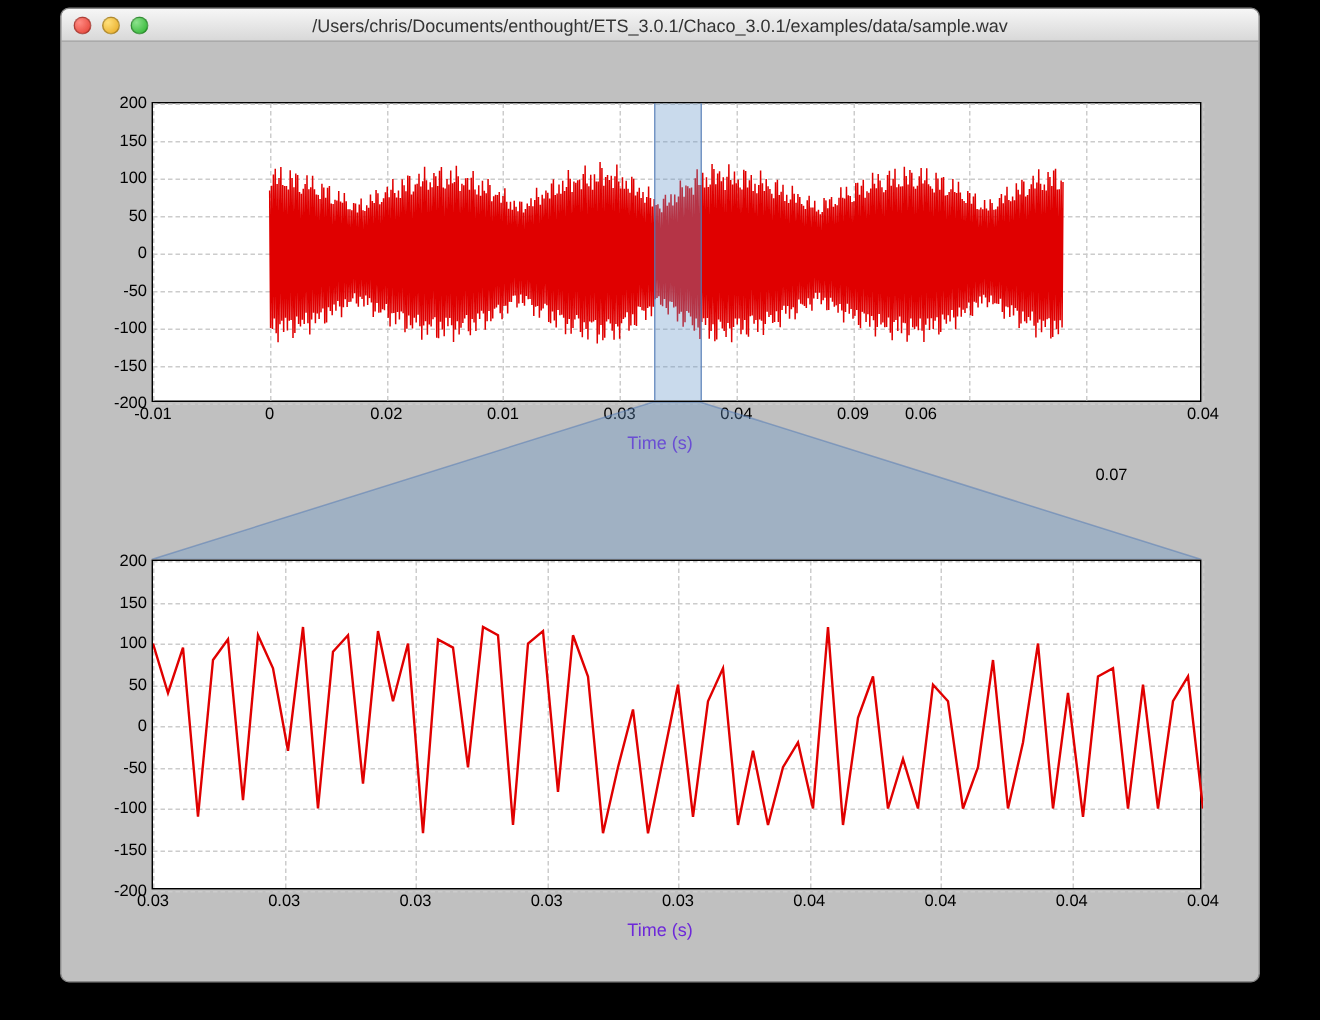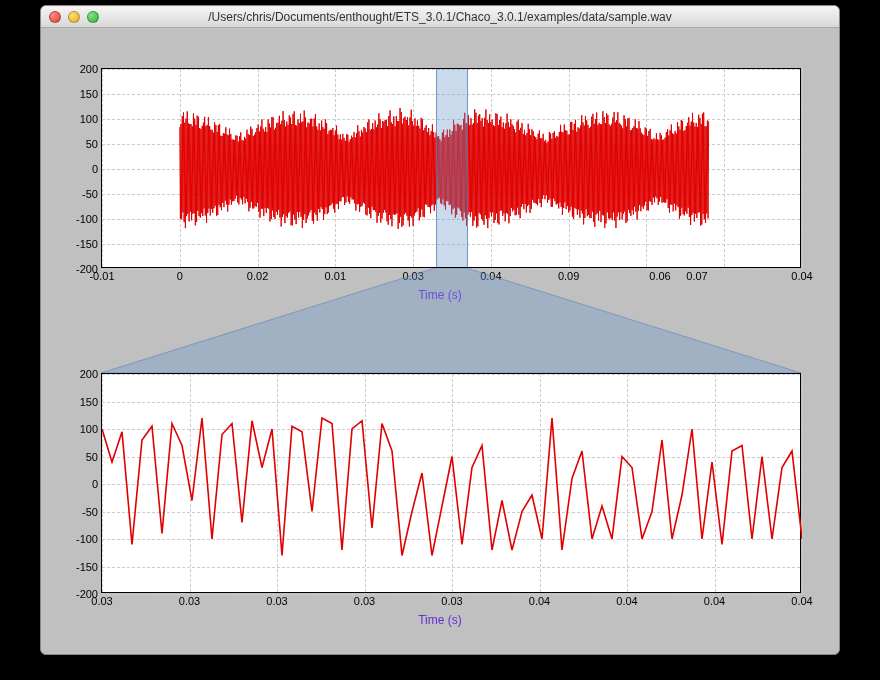--- a/index.html
+++ b/index.html
@@ -146,23 +146,23 @@
           <div class="tick-label xtick" style="left: 155.556px;">0.02</div>
           <div class="gridline v" style="left: 233.333px;"></div>
           <div class="tick-label xtick" style="left: 233.333px;">0.01</div>
           <div class="gridline v" style="left: 311.111px;"></div>
           <div class="tick-label xtick" style="left: 311.111px;">0.03</div>
           <div class="gridline v" style="left: 388.889px;"></div>
           <div class="tick-label xtick" style="left: 388.889px;">0.04</div>
           <div class="gridline v" style="left: 466.667px;"></div>
           <div class="tick-label xtick" style="left: 466.667px;">0.09</div>
           <div class="gridline v" style="left: 544.444px;"></div>
-          <div class="tick-label xtick" style="left: 558px; text-align: right;">0.06</div>
+          <div class="tick-label xtick" style="left: 512px; text-align: right;">0.06</div>
           <div class="gridline v" style="left: 622.222px;"></div>
-          <div class="tick-label xtick" style="left: 595px;">0.07</div>
+          <div class="tick-label xtick" style="left: 639px; margin-top: 41px;">0.07</div>
           <div class="gridline v" style="left: 700px;"></div>
           <div class="tick-label xtick" style="left: 700px;">0.04</div>
           <svg class="wave" width="700" height="200">
             <polyline points="77.77777777777779,58 78.4,149.66205984185652 79.02222222222223,54.89413403516659 79.64444444444446,150.31643457825206 80.26666666666668,47.26158378702689 80.88888888888889,143.3114694580962 81.51111111111112,43.46569912673405 82.13333333333333,153.13793737227442 82.75555555555556,53.69213949220247 83.3777777777778,159.14753885307448 84,49.63410441297634 84.62222222222223,147.09482165014882 85.24444444444445,42.4053967592188 85.86666666666669,144.82988137189767 86.4888888888889,54.32776818536922 87.11111111111111,152.38752288307356 87.73333333333335,54.973614732740344 88.35555555555557,142.76499338924364 88.97777777777779,55.056741893271095 89.60000000000001,151.35640128347737 90.22222222222224,57.419075563702506 90.84444444444443,144.77024672846824 91.46666666666668,44.4208367518043 92.08888888888889,144.28856800764146 92.71111111111111,49.62006166352887 93.33333333333333,156.3880280249029 93.95555555555558,55.84311334416333 94.57777777777778,153.04281189231452 95.2,46.6590570357358 95.82222222222222,141.99538573343227 96.44444444444446,47.70170688493502 97.06666666666668,147.00492692815982 97.6888888888889,59.053495303222974 98.31111111111113,148.61739393810143 98.93333333333335,60.123102456962414 99.55555555555557,144.10958915920267 100.17777777777779,56.797735729819436 100.80000000000003,147.0479197615113 101.42222222222225,53.68696467830017 102.04444444444447,139.4871550599566 102.6666666666667,47.81108672537758 103.28888888888892,146.48395217303857 103.91111111111114,57.174459396164536 104.53333333333336,153.94993223937215 105.1555555555556,55.871796812980904 105.77777777777781,144.00010896636985 106.40000000000003,48.13187441579208 107.02222222222225,139.51407145235837 107.64444444444449,57.13818884780687 108.26666666666671,146.46624109305438 108.88888888888893,60.73856895857136 109.51111111111116,139.97236201227577 110.13333333333338,60.9205501157121 110.7555555555556,143.72975772128558 111.37777777777782,63.6330576552416 112.00000000000006,139.24679680829945 112.62222222222228,53.44692825847079 113.2444444444445,136.61824418775842 113.86666666666673,55.98611414882015 114.48888888888895,146.6800970942226 115.11111111111117,62.90765084581349 115.73333333333339,146.0642446674616 116.35555555555563,56.23137107801972 116.97777777777785,135.87801263914463 117.60000000000007,55.0084057228093 118.2222222222223,138.29457881976268 118.84444444444452,66.74643199540236 119.46666666666674,141.22196064512846 120.08888888888896,66.97489545125629 120.7111111111112,133.94546659260988 121.33333333333341,64.17059765969347 121.95555555555563,138.19923769952425 122.57777777777785,64.71023916714202 123.20000000000009,131.660395734659 123.82222222222231,58.28740904945431 124.44444444444453,135.37655755875278 125.06666666666676,65.32007712659353 125.68888888888898,142.53480193863376 126.3111111111112,66.25227567928295 126.93333333333342,135.82450293498528 127.55555555555566,59.648627675123066 128.17777777777786,130.50866035794198 128.8000000000001,65.10846953931025 129.42222222222233,135.62277075292457 130.04444444444457,70.43500197889998 130.66666666666677,132.28667974297622 131.28888888888898,70.57010233056084 131.91111111111124,132.09337484385333 132.53333333333345,71.16523740871787 133.15555555555565,129.91258880989741 133.77777777777789,66.41127127995384 134.40000000000012,126.46093182036873 135.02222222222233,66.73487856472718 135.64444444444456,133.3116179832504 136.2666666666668,72.60697171653847 136.888888888889,135.4599020154813 137.51111111111123,67.38309852518 138.13333333333344,128.77085373298888 138.75555555555567,63.399641515344655 139.3777777777779,130.39550323525054 140.0000000000001,71.14434926371104 140.62222222222238,135.30127880953052 141.24444444444458,71.60349779007939 141.8666666666668,127.95726313941745 142.48888888888902,67.8985803561938 143.11111111111126,134.3044844605289 143.73333333333346,69.52320461369655 144.3555555555557,129.74842545900256 144.9777777777779,60.65211347646061 145.60000000000014,132.73623061535798 146.22222222222237,64.98119659800608 146.84444444444458,142.28782865457103 147.4666666666668,66.32269068596014 148.08888888888904,138.71460540593552 148.71111111111125,57.65607116582504 149.33333333333348,132.97402701247427 149.95555555555572,59.84147947550568 150.57777777777792,139.4549483588935 151.20000000000016,67.18296019158177 151.8222222222224,139.32249118644685 152.4444444444446,65.65010008150824 153.06666666666683,137.0908182248891 153.68888888888904,63.17581232565294 154.31111111111127,137.8194893230655 154.9333333333335,59.16580938104531 155.5555555555557,133.72905778287145 156.17777777777795,55.570957070189195 156.80000000000018,142.91628994276158 157.4222222222224,62.57563866343668 158.04444444444462,148.66826098108606 158.66666666666686,57.42890498521456 159.28888888888906,139.8237087729973 159.9111111111113,50.409283254015406 160.5333333333335,139.68687023498146 161.15555555555574,59.71913959356729 161.77777777777797,147.09435434982 162.40000000000018,62.66767596555934 163.0222222222224,139.06331205201886 163.64444444444464,58.035000732187314 164.26666666666685,143.94747457786718 164.88888888888908,63.00242524086764 165.51111111111132,138.63675445709242 166.13333333333352,50.52212080850023 166.75555555555576,139.89629265248973 167.377777777778,54.49890336795477 168.0000000000002,152.43741019189645 168.62222222222243,58.44490265641252 169.24444444444464,150.16444896343597 169.86666666666687,48.08268843599916 170.4888888888891,141.32934087390316 171.1111111111113,48.305271771752416 171.73333333333355,147.89114028626273 172.35555555555578,60.673884919512744 172.977777777778,150.02545772423053 173.60000000000022,58.718875906752146 174.22222222222246,142.8234945603733 174.84444444444466,54.052516100391784 175.4666666666669,145.95300078693015 176.0888888888891,53.5346007028634 176.71111111111134,140.85369851858502 177.33333333333357,46.79996056144353 177.9555555555558,148.55758526004635 178.577777777778,55.3352914433936 179.20000000000024,157.53248810740413 179.82222222222245,51.80308240266345 180.44444444444468,148.02545457151834 181.0666666666669,42.11650076917232 181.68888888888912,145.18139195022812 182.31111111111136,51.164351393664674 182.9333333333336,154.19565989833163 183.5555555555558,57.57311716600489 184.17777777777803,147.2691512563998 184.80000000000024,52.551102618931 185.42222222222247,148.61168412914483 186.04444444444468,55.78797527583953 186.66666666666694,143.8652115887094 187.28888888888915,46.27088369388932 187.91111111111138,142.53307068726497 188.5333333333336,48.53437017866227 189.15555555555582,156.23473594044845 189.77777777777803,54.99378010538243 190.40000000000023,156.42063555639706 191.0222222222225,44.80687761581905 191.64444444444473,145.54395141846345 192.26666666666694,42.34099329937172 192.88888888888917,150.59330238491754 193.51111111111138,55.95661249426047 194.1333333333336,155.10902997466314 194.75555555555582,56.593850588599025 195.37777777777808,142.85318168707275 196.00000000000028,50.32656961394312 196.62222222222252,148.57231912485875 197.24444444444472,54.07943323280671 197.86666666666696,142.9415511191662 198.48888888888916,44.72273516824441 199.11111111111137,147.86170218610135 199.73333333333363,53.18123372898654 200.3555555555558,158.92607185972287 200.97777777777807,52.3006112807156 201.60000000000025,150.62847440313925 202.2222222222225,41.50908437271892 202.84444444444472,145.1122059593379 203.46666666666695,48.500257463039986 204.08888888888916,153.98917487736446 204.71111111111142,58.27152918536257 205.3333333333336,149.52181468110854 205.95555555555586,53.5162774252897 206.57777777777804,146.38793438962614 207.2000000000003,54.42385380441567 207.8222222222225,143.34749130685668 208.44444444444474,49.77593120879757 209.06666666666695,141.01101308605737 209.6888888888892,49.6848575078194 210.3111111111114,151.8465512094254 210.93333333333365,57.50930431439946 211.55555555555583,154.52618276938247 212.1777777777781,49.581654240847826 212.8000000000003,143.5879128750265 213.42222222222256,45.02070940627809 214.04444444444474,145.93800828701112 214.666666666667,57.41217586375791 215.28888888888918,151.67394722593875 215.91111111111144,60.72431846804969 216.53333333333364,139.92740425872302 217.15555555555588,54.43952563242857 217.77777777777808,143.60118429296338 218.40000000000035,61.461570649438585 219.02222222222252,138.23037818625156 219.6444444444448,51.48649349572082 220.26666666666696,140.06950618368685 220.88888888888923,58.164693063525846 221.51111111111143,150.78198061574847 222.1333333333337,59.87144570807422 222.75555555555587,145.1603767386381 223.37777777777814,50.39280456106323 224.0000000000003,138.31438407879165 224.62222222222258,54.346193707801575 225.24444444444478,145.09039352363374 225.86666666666702,65.11459018513028 226.48888888888922,143.3828468936619 227.11111111111148,61.80159270047238 227.73333333333366,136.90139639700953 228.35555555555592,60.856912194821604 228.9777777777781,135.9574229165952 229.60000000000036,60.934267996483584 230.22222222222257,134.15928434133122 230.8444444444448,58.96170646361628 231.466666666667,139.76954991568815 232.08888888888927,66.1693036967176 232.71111111111145,143.77237436287908 233.3333333333337,61.63283606904494 233.95555555555592,135.04777830683958 234.57777777777815,56.577365638136655 235.20000000000036,134.8362228770851 235.82222222222262,65.56633283725006 236.4444444444448,140.07423704890684 237.06666666666706,70.20503640558348 237.68888888888924,132.24644863072228 238.3111111111115,65.44015460717654 238.9333333333337,132.37305336523315 239.55555555555594,70.79752496066627 240.17777777777815,128.18636616552305 240.8000000000004,64.87200931183636 241.4222222222226,127.92757327238628 242.04444444444485,68.8715862620129 242.66666666666703,136.06174461757175 243.2888888888893,71.8253637941055 243.9111111111115,133.36260722738595 244.53333333333376,65.33478195658992 245.15555555555594,127.37162693218374 245.7777777777782,65.53439596052345 246.40000000000038,132.91701900439102 247.02222222222264,72.74973230851187 247.64444444444484,134.85538387497576 248.26666666666708,70.27910101045205 248.88888888888928,128.3100513127241 249.51111111111155,66.7486777298908 250.13333333333372,130.46162568422906 250.755555555556,68.34297399240407 251.37777777777816,130.3972633801864 252.00000000000043,63.23151997277205 252.62222222222263,134.38682403897056 253.2444444444449,68.4616721647279 253.86666666666707,141.58638649542428 254.48888888888933,64.34854089322369 255.1111111111115,135.50132071534762 255.73333333333377,56.21670230886667 256.355555555556,134.97341174789588 256.9777777777782,62.28165514955299 257.6000000000004,142.85273807786922 258.2222222222227,67.53963647429902 258.84444444444483,137.95484399725592 259.4666666666671,60.9053976831683 260.0888888888893,136.7322470588458 260.71111111111156,63.403990925927815 261.33333333333377,133.5734540619594 261.955555555556,58.05595531813529 262.57777777777824,134.51608384779846 263.20000000000044,59.45110931777742 263.82222222222265,145.6347015016633 264.4444444444449,63.30105385458191 265.06666666666706,146.43024545585254 265.6888888888893,53.290582312110956 266.3111111111116,138.73406096026991 266.9333333333338,50.483075665175846 267.555555555556,144.70404145068696 268.17777777777826,61.001360572119495 268.8000000000004,149.2568830952613 269.4222222222227,60.00865616068285 270.04444444444493,137.6872039952972 270.66666666666714,54.016074620901406 271.28888888888935,141.14277351782533 271.9111111111116,60.250229313136856 272.53333333333376,140.81971996245403 273.155555555556,51.50699307563585 273.7777777777782,142.78604433808596 274.4000000000005,58.34978912759274 275.0222222222227,153.78414839547904 275.64444444444496,55.68090875959817 276.2666666666671,146.98338424054032 276.88888888888937,44.35232558878559 277.5111111111116,143.68579078469847 278.13333333333384,50.202228922579536 278.75555555555604,153.54943434032356 279.37777777777825,59.08504228749143 280.00000000000045,149.7085748677853 280.6222222222227,52.02241188387595 281.2444444444449,143.952705188402 281.8666666666672,52.82737921636783 282.48888888888933,140.9228555147945 283.1111111111116,51.088863828251874 283.7333333333338,143.3134764806458 284.35555555555607,50.64519502538985 284.9777777777783,152.30560272685014 285.60000000000053,57.14305077909273 286.2222222222227,155.75263658917504 286.84444444444495,47.063158181900945 287.46666666666715,145.8093752927582 288.0888888888894,41.384165092351964 288.7111111111116,150.31019843967923 289.3333333333339,53.40712932008347 289.95555555555603,157.36244837488536 290.5777777777783,55.15242314636859 291.2000000000005,145.25419140329086 291.82222222222276,47.522904046486275 292.44444444444497,146.01280435761876 293.0666666666672,57.445617048135915 293.6888888888894,145.35920432010062 294.31111111111164,47.10325073162508 294.93333333333385,144.29898942731305 295.5555555555561,51.997679999540225 296.17777777777826,159.93928070107592 296.8000000000005,52.01148216833553 297.42222222222273,154.05883518815563 298.044444444445,39.00168544484063 298.6666666666672,147.7206952879126 299.28888888888946,43.050302751228344 299.9111111111116,157.79099759369666 300.53333333333387,54.79416185165368 301.1555555555561,156.20341997386038 301.77777777777834,49.044769756901985 302.40000000000055,145.29548056321724 303.0222222222228,47.646765824669274 303.64444444444496,143.8732998309438 304.2666666666672,50.950362299588704 304.8888888888894,146.7157909318251 305.5111111111117,48.15677188173538 306.1333333333339,151.52636567699363 306.75555555555616,56.37083722557776 307.3777777777783,157.46430711129858 308.00000000000057,48.43690716213604 308.6222222222228,146.99250246852694 309.24444444444504,40.72404956329902 309.86666666666724,148.6795902904577 310.48888888888945,52.05088165922331 311.11111111111165,156.8225548283949 311.7333333333339,56.733198001179346 312.3555555555561,146.42497649608302 312.9777777777784,49.25187932275543 313.60000000000053,143.5902096581774 314.2222222222228,56.88813281280832 314.844444444445,142.58090828744193 315.46666666666727,51.47181486890673 316.08888888888947,139.18146847208973 316.71111111111173,56.820593333707905 317.3333333333339,151.44424935069688 317.95555555555615,59.553826361448245 318.57777777777835,148.03394671385234 319.2000000000006,48.76818709554581 319.8222222222228,140.44846886312877 320.4444444444451,50.16222048191585 321.06666666666723,147.61568109961618 321.68888888888944,61.414983600817294 322.31111111111164,148.25481162829195 322.93333333333385,58.76256448324472 323.55555555555605,135.29817917864807 324.1777777777782,56.14600572855693 324.80000000000047,135.71338520392848 325.4222222222226,62.96367130002636 326.0444444444448,137.86814339161702 326.666666666667,58.999014065283404 327.2888888888892,138.13087659636662 327.91111111111144,66.21642111619622 328.5333333333336,144.309522266807 329.1555555555558,62.296828812110334 329.777777777778,136.4025411071653 330.4000000000002,55.36785542162664 331.0222222222224,135.37395968960544 331.6444444444446,63.01365792530106 332.26666666666677,141.77386011369896 332.88888888888897,68.6131047072333 333.5111111111112,135.4503947800377 334.1333333333334,63.63871089955305 334.7555555555556,130.5575708048525 335.3777777777778,67.67359482099005 336,129.62388157934487 336.62222222222215,67.17284695407005 337.2444444444444,128.52218090994438 337.86666666666656,69.92396051099283 338.48888888888877,134.11387372770616 339.111111111111,72.46782183736535 339.7333333333331,135.18221268537556 340.3555555555554,63.58576684289494 340.97777777777753,130.32796293943593 341.59999999999974,60.79066735844131 342.22222222222194,136.4085685443414 342.84444444444415,68.15125227084201 343.46666666666636,140.6701080302664 344.0888888888885,65.99074288722238 344.7111111111107,131.94868112193402 345.3333333333329,60.57370900253102 345.9555555555551,132.33274550220568 346.5777777777773,68.07993016278047 347.19999999999953,136.0740963878938 347.8222222222217,60.66936651016118 348.44444444444395,135.3340695912321 349.0666666666661,65.85209408257944 349.6888888888883,145.27199264992157 350.3111111111105,62.081212069390176 350.9333333333327,140.11213688405468 351.55555555555486,51.28437239785393 352.1777777777771,138.85619767176246 352.79999999999933,55.76039642253437 353.4222222222215,148.7668240714198 354.0444444444437,62.176647380086195 354.66666666666595,145.7952403356478 355.2888888888881,54.616047780121306 355.9111111111103,138.38727532687972 356.53333333333245,55.203697199141146 357.15555555555466,139.45470635035292 357.7777777777769,56.44619588655911 358.39999999999907,141.99504796790214 359.0222222222213,55.998672651483616 359.6444444444434,147.90783026312096 360.2666666666657,60.89385465699823 360.8888888888879,151.51582876374906 361.51111111111004,49.86965317945328 362.13333333333225,143.30230223453145 362.7555555555544,43.83502273872665 363.37777777777666,149.38161499991065 363.99999999999886,54.38640947483634 364.622222222221,156.92015509088486 365.2444444444432,54.37290666922266 365.8666666666655,145.69746427327055 366.48888888888763,46.24224788075594 367.11111111110984,143.2411743620873 367.733333333332,56.03163114554769 368.3555555555542,147.67561488403572 368.97777777777645,49.21347916762727 369.5999999999986,142.97162646230728 370.2222222222208,55.676692254714794 370.84444444444296,156.8327480372089 371.4666666666652,54.082853659176294 372.0888888888874,151.62253384800988 372.7111111111096,40.284908129160044 373.3333333333318,147.14275781127282 373.95555555555393,43.7389110091527 374.5777777777762,158.51046434498744 375.1999999999984,53.85753515053938 375.82222222222055,157.31947712031288 376.44444444444275,46.65159893893582 377.066666666665,143.92319298543617 377.68888888888716,45.12080669939712 378.31111111110937,145.42598185460776 378.9333333333315,51.89934681223613 379.5555555555537,149.95278670109298 380.177777777776,49.23230384800638 380.79999999999814,151.6539239926057 381.42222222222034,57.62255737767637 382.04444444444255,155.74575661801026 382.66666666666475,48.89834341885921 383.28888888888696,146.35102776457364 383.91111111110916,40.48908107649717 384.5333333333313,149.92303502314246 385.1555555555535,51.019964923563634 385.7777777777758,159.1025161026809 386.39999999999793,53.98992795258704 387.02222222222014,149.0233294757324 387.6444444444423,45.34646949964721 388.26666666666455,143.28247362692812 388.88888888888675,53.18242226572059 389.5111111111089,147.32036881718884 390.1333333333311,50.7385954088906 390.75555555555326,143.36202689758218 391.3777777777755,56.07969946322376 391.9999999999977,153.90900859430383 392.6222222222199,57.37043948560711 393.2444444444421,150.82903873422384 393.86666666666434,44.24909933718067 394.4888888888865,144.31241421676356 395.1111111111087,45.02733328390079 395.73333333333085,154.0016410918571 396.35555555555305,55.96453408924265 396.9777777777753,155.46330386185696 397.59999999999746,51.17781195505111 398.22222222221967,141.85479080828497 398.8444444444418,47.597032399611635 399.4666666666641,141.31015138386448 400.0888888888863,58.29307645919269 400.71111111110844,146.7988832845715 401.33333333333064,53.5053334336252 401.9555555555528,144.28426982546773 402.57777777777505,59.76791321002776 403.19999999999726,152.4108194551487 403.8222222222194,54.41074884594639 404.4444444444416,143.95287656097378 405.0666666666639,44.70760541586907 405.688888888886,144.79225437850846 406.31111111110823,53.13958971168748 406.9333333333304,154.31098126353078 407.5555555555526,58.27415935701484 408.17777777777485,147.0749513422507 408.799999999997,50.36862131495238 409.4222222222192,138.8110531529913 410.04444444444135,55.18825872944143 410.6666666666636,142.3553683639346 411.2888888888858,56.96870075746966 411.91111111110797,140.96611561919636 412.5333333333302,60.23893070801935 413.1555555555524,146.3095677697543 413.7777777777746,63.213856265197876 414.3999999999968,145.74168411651414 415.022222222219,52.58654177725816 415.64444444444115,138.55682369273367 416.2666666666634,50.86888995464682 416.8888888888856,145.6716837226286 417.51111111110777,60.98480661963697 418.13333333333,149.13481834381483 418.7555555555521,58.80595384674791 419.3777777777744,137.65627851736843 419.9999999999966,54.13845993980718 420.62222222221874,134.8631010915218 421.24444444444094,65.03257381645926 421.8666666666632,140.23848395259537 422.48888888888536,60.8234266207927 423.11111111110756,134.95373022215458 423.7333333333297,66.29094046235875 424.3555555555519,143.41809251767938 424.9777777777742,63.943925123816314 425.5999999999963,137.1348881166286 426.22222222221853,54.78952100001612 426.8444444444407,135.75083300414005 427.46666666666295,60.24961132993025 428.08888888888515,143.91432900142385 428.7111111111073,66.23200280083114 429.3333333333295,139.90632736997614 429.95555555555165,60.3040416017827 430.5777777777739,130.6100940299531 431.1999999999961,62.26327169832726 431.8222222222183,133.4693249974019 432.4444444444405,66.99532330121144 433.06666666666274,133.98386431228727 433.6888888888849,68.13393003936429 434.3111111111071,134.9184318347717 434.93333333332924,70.27614254953332 435.55555555555145,136.265588483445 436.1777777777737,64.5687150576332 436.79999999999586,129.89437218008126 437.42222222221807,61.441371144964364 438.0444444444402,134.01652261468416 438.6666666666625,69.27689315510764 439.2888888888847,138.14403964296096 439.91111111110683,69.28906476032964 440.53333333332904,129.99358084849544 441.1555555555512,64.86086545921893 441.77777777777345,126.11261206322303 442.39999999999566,72.01608911395967 443.0222222222178,130.30094091180857 443.64444444444,70.76974855057625 444.2666666666623,126.15672762735397 444.8888888888844,73.88694163939702 445.51111111110663,133.84669160799754 446.13333333332884,72.35548283425206 446.755555555551,131.0906276226423 447.37777777777325,62.98274813124516 447.99999999999545,129.55067140319287 448.6222222222176,64.5877972621922 449.2444444444398,137.8809751264021 449.866666666662,69.79403715049875 450.4888888888842,137.69033052275086 451.1111111111064,63.87024624184994 451.7333333333286,129.49351209550397 452.3555555555508,62.3957199256549 452.97777777777304,132.15202034036648 453.5999999999952,68.7935359820525 454.2222222222174,135.4823605309006 454.84444444443955,66.95704256483006 455.4666666666618,134.58081227090466 456.088888888884,67.79751568492384 456.71111111110616,139.46266450519704 457.33333333332837,62.89305937386172 457.9555555555505,133.59296680085453 458.5777777777728,55.87200693291365 459.199999999995,137.93224440152883 459.82222222221714,62.78531891700874 460.44444444443934,145.9356112188067 461.0666666666616,63.34800731417073 461.68888888888375,138.97664326243483 462.31111111110596,55.518484212895856 462.9333333333281,133.49854107369933 463.5555555555503,61.242570593852605 464.1777777777726,140.20179920308192 464.7999999999947,61.61262451655671 465.42222222221693,137.05673180715362 466.0444444444391,65.65612175824424 466.66666666666134,143.57364426367917 467.28888888888355,65.17721444612016 467.9111111111057,141.58167235035634 468.5333333333279,52.97418908639801 469.15555555555005,137.6482896212324 469.7777777777723,52.855448641714645 470.3999999999945,147.69104441719927 471.02222222221667,60.8288305692752 471.6444444444389,149.82684304358924 472.26666666666114,54.798128634347336 472.8888888888833,138.91476380067965 473.5111111111055,50.811732084912364 474.13333333332764,140.0469081666596 474.75555555554985,62.810724451257556 475.3777777777721,145.6672633523524 475.99999999999426,58.427134660401094 476.62222222221646,140.56500643179677 477.24444444443867,59.55459059825591 477.8666666666609,148.80369221821968 478.4888888888831,56.630926953599925 479.11111111110523,141.6848754548635 479.73333333332744,46.15630200675963 480.35555555554964,144.51772979847635 480.97777777777185,53.421258552885035 481.59999999999405,155.3960768136343 482.22222222221626,56.56473005824856 482.8444444444384,148.9754306569993 483.4666666666607,46.97888882607958 484.0888888888829,140.2569289895801 484.711111111105,51.3999026900031 485.33333333332723,147.28970018661818 485.9555555555494,55.87767634789495 486.5777777777716,145.98583187433653 487.19999999999374,59.20160664041535 487.82222222221594,149.10279775101463 488.4444444444382,57.724643528353766 489.06666666666035,149.03700578866489 489.68888888888256,47.62622128742922 490.3111111111047,142.69882203484013 490.93333333332697,44.813441481647544 491.5555555555492,152.78364488312786 492.1777777777713,54.75708112008809 492.79999999999353,157.82942313382313 493.4222222222157,50.08858469476846 494.04444444443794,145.6698035385993 494.66666666666015,43.536945137859334 495.2888888888823,144.2541874229048 495.9111111111045,55.87705331315385 496.53333333332677,151.62250408053242 497.1555555555489,53.90166610974117 497.7777777777711,141.9310668029065 498.39999999999327,55.28562085294371 499.0222222222155,153.10364541051652 499.64444444443774,55.15661361420328 500.2666666666599,146.08886303194762 500.8888888888821,42.214304864361 501.51111111110424,146.4332112485622 502.1333333333265,48.256366413708804 502.7555555555487,158.80589043435302 503.37777777777086,54.05570986226985 503.99999999999307,154.43797156475222 504.62222222221527,44.26287354853417 505.2444444444375,143.32824081098622 505.8666666666597,46.22321359314142 506.4888888888819,149.21103409973955 507.11111111110404,55.32545631528771 507.7333333333263,150.2807074461307 508.35555555554845,56.893126875637876 508.97777777777065,148.7355603275501 509.59999999999286,54.79747377638773 510.222222222215,151.1732870003717 510.8444444444373,48.584004842992385 511.4666666666595,143.3186348381333 512.0888888888817,43.0569276827905 512.7111111111038,151.57459362622035 513.3333333333261,53.39916917303492 513.9555555555482,158.9774702240255 514.5777777777704,51.24486459151066 515.1999999999927,147.5600919956099 515.8222222222148,43.189271678515695 516.4444444444371,143.3747274599914 517.0666666666592,53.833801834643054 517.6888888888814,151.0560596999815 518.3111111111036,55.25157118477614 518.9333333333259,143.13032939584673 519.555555555548,56.78900421482274 520.1777777777702,150.33353294494884 520.7999999999923,59.32646536491686 521.4222222222146,144.77484689510717 522.0444444444369,46.20064362320775 522.666666666659,142.47847770258034 523.2888888888812,49.92581472846814 523.9111111111033,153.96643256084755 524.5333333333256,57.44034320728744 525.1555555555478,152.28714636849335 525.77777777777,49.49293480600707 526.3999999999921,140.69235324733205 527.0222222222143,48.967690594046644 527.6444444444365,144.057880171893 528.2666666666588,61.3768702205663 528.888888888881,146.85743075956785 529.5111111111031,60.94148649107754 530.1333333333254,141.12135971271817 530.7555555555475,58.98388828421528 531.3777777777698,145.40628535709308 531.9999999999919,57.19327796925978 532.6222222222141,137.74128374626744 533.2444444444363,50.36700243162508 533.8666666666585,142.70062991996107 534.4888888888808,59.06945579925605 535.1111111111029,150.5613113526705 535.7333333333252,59.63091521995426 536.3555555555473,141.9214118609727 536.9777777777695,52.11520817948747 537.5999999999917,136.07914205538364 538.2222222222139,59.405024991341406 538.8444444444361,142.22193034631496 539.4666666666583,63.72042935536186 540.0888888888805,137.51697015802426 540.7111111111027,65.08600303512299 541.333333333325,139.6917102811295 541.9555555555471,66.30578928455037 542.5777777777693,136.48167533209934 543.1999999999915,58.41687605683512 543.8222222222137,132.70057327025546 544.4444444444359,59.61166461888968 545.0666666666581,141.09369857074162 545.6888888888802,66.82901757724585 546.3111111111025,141.66525359847287 546.9333333333248,61.98615208089336 547.5555555555469,132.10261469622023 548.177777777769,59.945608546332124 548.7999999999912,132.84902133469478 549.4222222222135,70.26429437281121 550.0444444444357,136.05473225713953 550.6666666666579,70.61740445486944 551.28888888888,128.66874966228477 551.9111111111022,69.28170423408153 552.5333333333244,133.30073078114813 553.1555555555467,70.51089275592906 553.7777777777688,127.52117103474903 554.399999999991,64.34648887463769 555.0222222222131,129.32635041889637 555.6444444444354,70.06954970268765 556.2666666666577,135.8945339324655 556.8888888888798,71.2801790287736 557.511111111102,132.430278178942 558.1333333333242,63.90943807743062 558.7555555555464,127.93894067247393 559.3777777777686,66.31125982535642 559.9999999999908,133.75621378161122 560.6222222222129,70.8838581676948 561.2444444444352,133.15644882821826 561.8666666666574,70.46577977050131 562.4888888888796,133.4152518534706 563.1111111111018,68.61084155865194 563.733333333324,133.65591851175947 564.3555555555462,62.93797039475055 564.9777777777683,130.23973425234166 565.5999999999906,60.33412910597718 566.2222222222127,139.0267845357707 566.844444444435,66.46992016639837 567.4666666666571,143.5399478650687 568.0888888888793,61.3566767624485 568.7111111111016,135.40002840487134 569.3333333333238,55.541082511865284 569.955555555546,135.87103652125586 570.5777777777681,64.38600870937472 571.1999999999904,142.36313930279806 571.8222222222125,65.22948761727736 572.4444444444348,134.51802590122364 573.0666666666569,62.01056509642564 573.6888888888791,141.38417592627684 574.3111111111014,64.52850999417291 574.9333333333235,136.26915261837536 575.5555555555458,53.176145106238664 576.1777777777679,138.139437506295 576.7999999999901,57.4693947308981 577.4222222222123,149.68691951146366 578.0444444444346,60.65986633385057 578.6666666666567,146.71358103994908 579.2888888888789,50.850964269122585 579.911111111101,138.67263899712847 580.5333333333233,51.96416586078942 581.1555555555456,145.24842770212018 581.7777777777677,61.944483208082886 582.3999999999899,146.51957195129728 583.022222222212,61.06353520326252 583.6444444444343,142.40348121234638 584.2666666666565,57.035078651308964 584.8888888888787,144.7313244988722 585.5111111111008,53.839101171149366 586.1333333333231,138.6982638459844 586.7555555555452,48.19224350289258 587.3777777777675,148.0880044335616 587.9999999999897,56.62843511128597 588.6222222222119,155.9403996750328 589.2444444444341,52.624061392545286 589.8666666666562,146.13032538358618 590.4888888888785,43.8386318450616 591.1111111111006,143.95693412976422 591.7333333333229,53.483120511317736 592.355555555545,152.50107452837557 592.9777777777672,57.594327229164605 593.5999999999894,144.84273475052862 594.2222222222117,54.007785988447324 594.8444444444339,149.0055520678671 595.466666666656,57.940440155914246 596.0888888888782,143.80978548217018 596.7111111111004,45.74556025411272 597.3333333333227,143.1704422698798 597.9555555555448,48.92228598945107 598.577777777767,156.62222314648602 599.1999999999891,54.98194684713303 599.8222222222114,155.63532753565835 600.4444444444337,44.743068772360914 601.0666666666558,144.8379709512423 601.688888888878,43.45275230241211 602.3111111111002,150.2773379740292 602.9333333333224,57.273438042022406 603.5555555555446,153.86929421209865 604.1777777777668,57.20623167254928 604.7999999999889,144.45729178857533 605.4222222222112,51.40778917560715 606.0444444444333,149.35297183632989 606.6666666666556,52.367101825534405" stroke-width="1"></polyline>
           </svg>
           <div class="overlay-box" style="left: 334.444px; width: 31.1111px;"></div>
         </div>
     </div>
     <div class="axis-label-x topplot">Time (s)</div>
 

